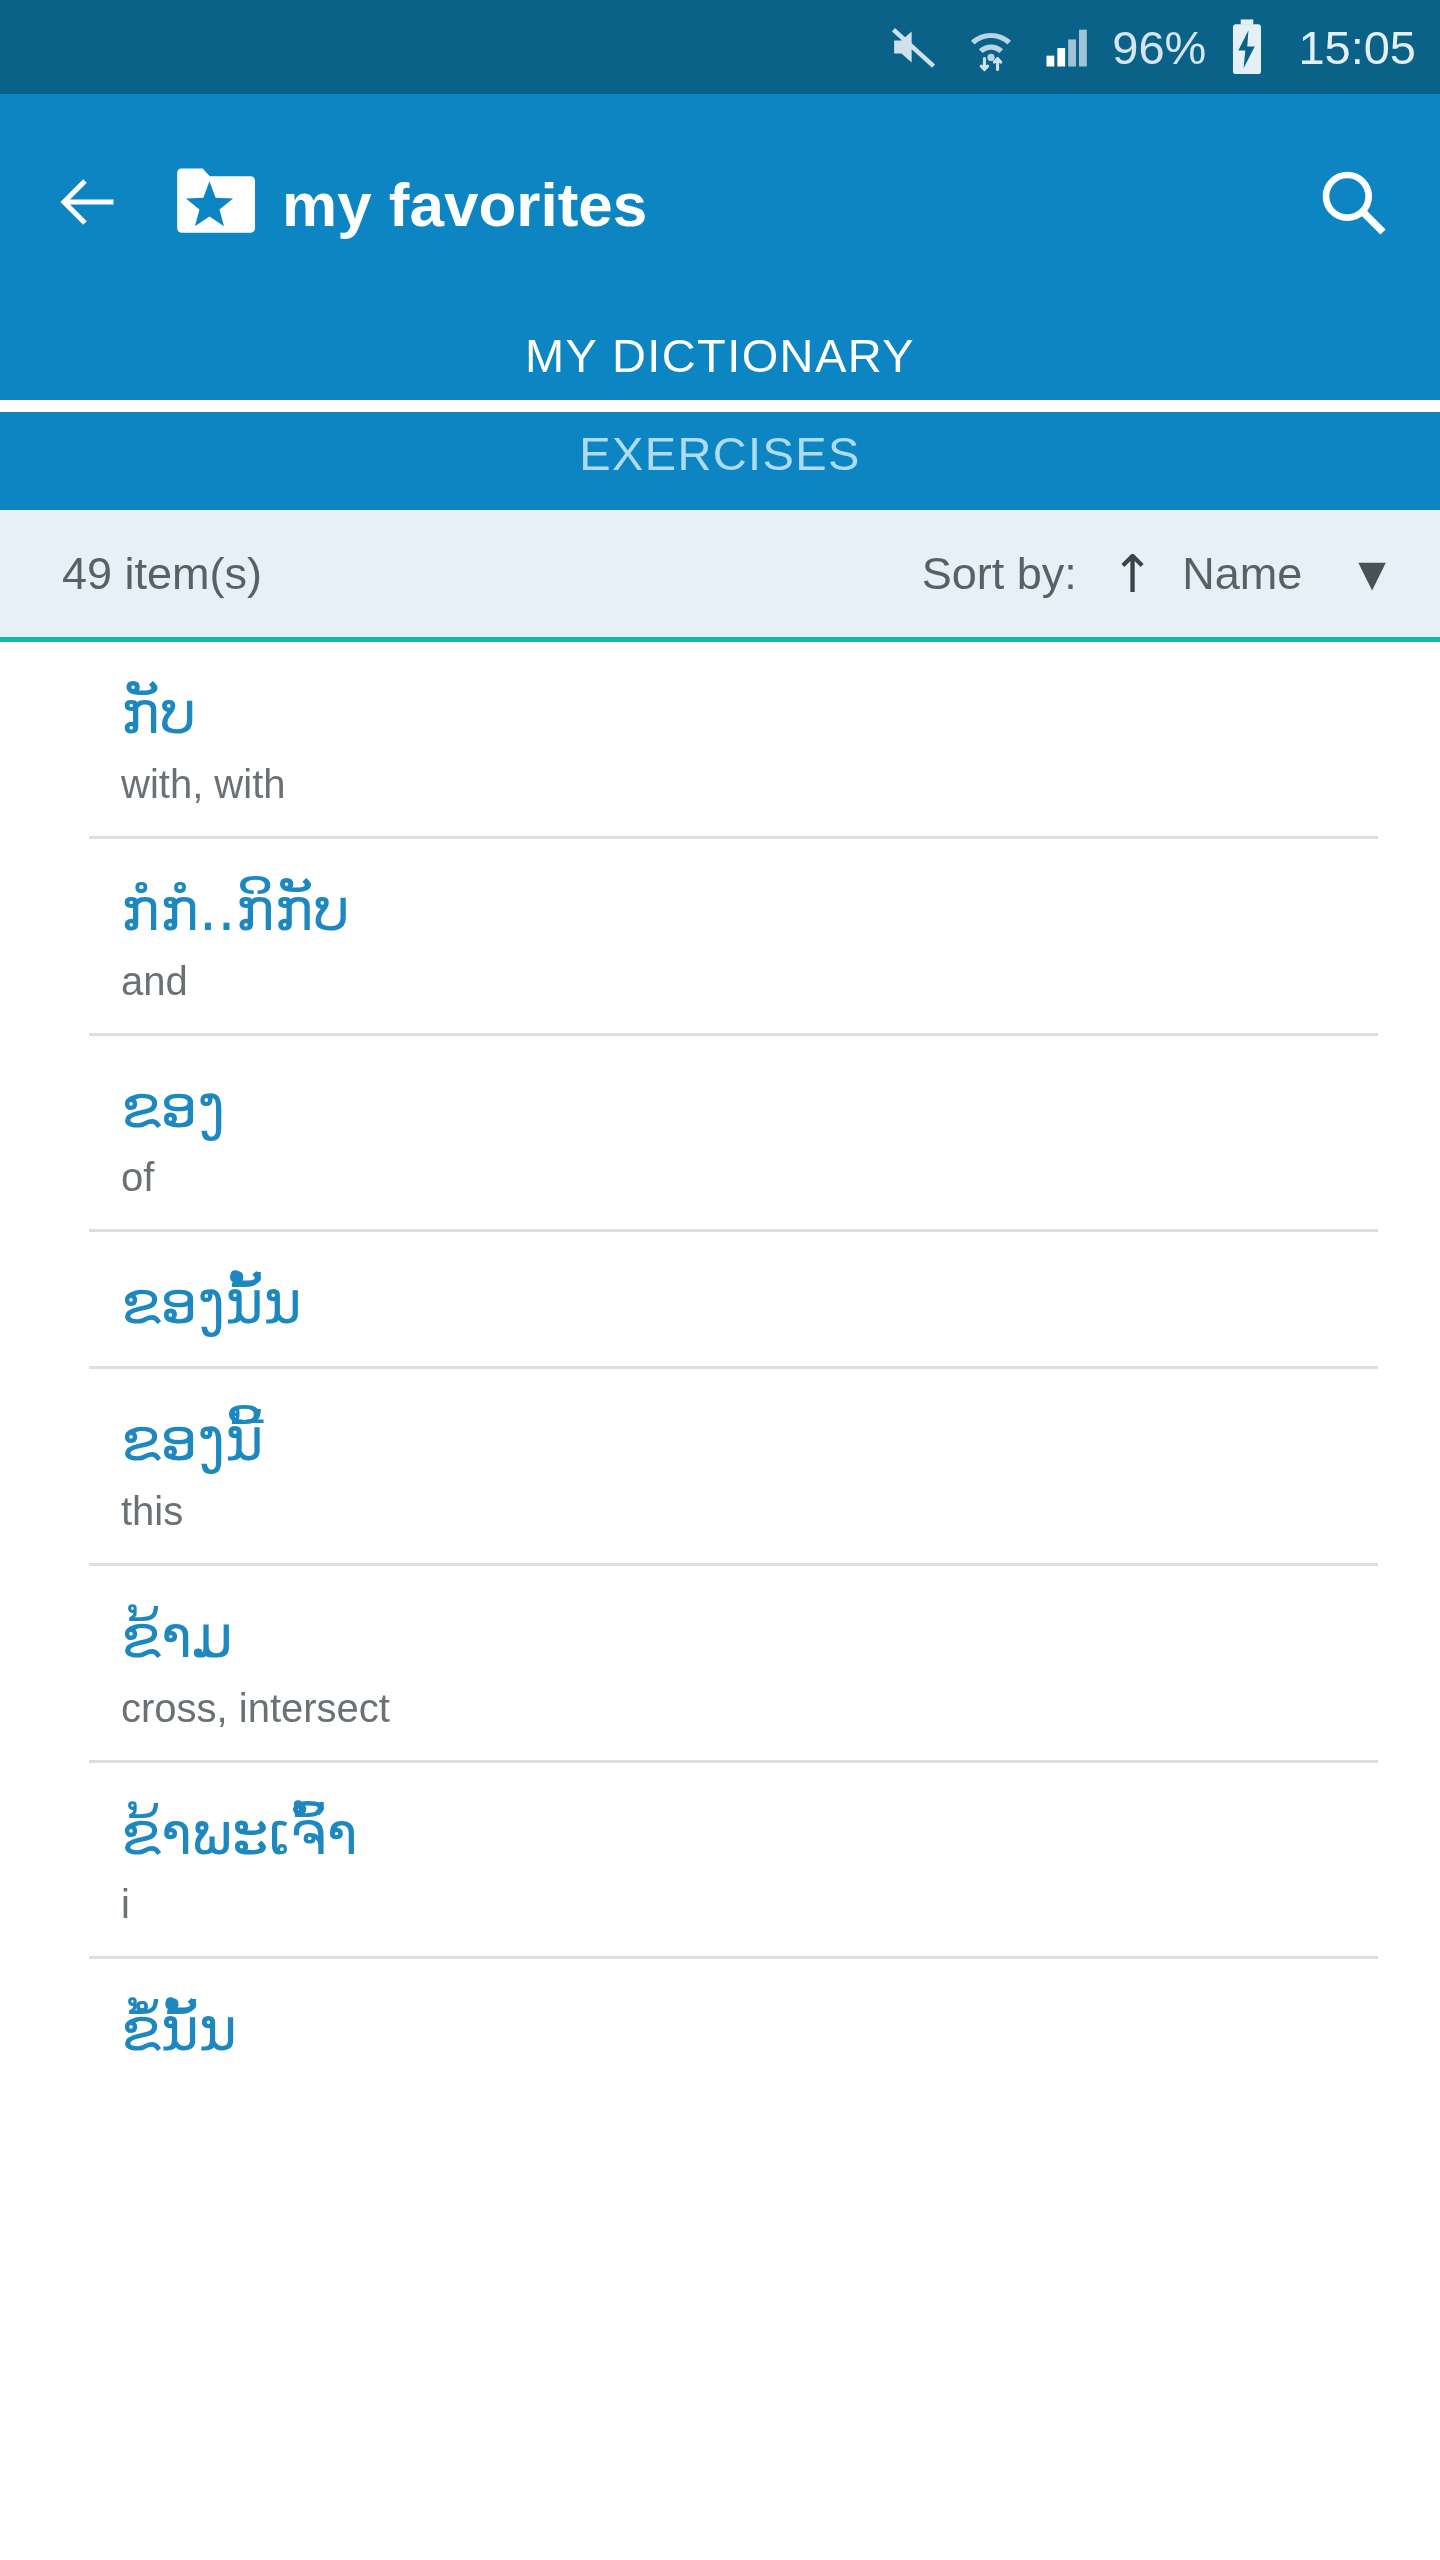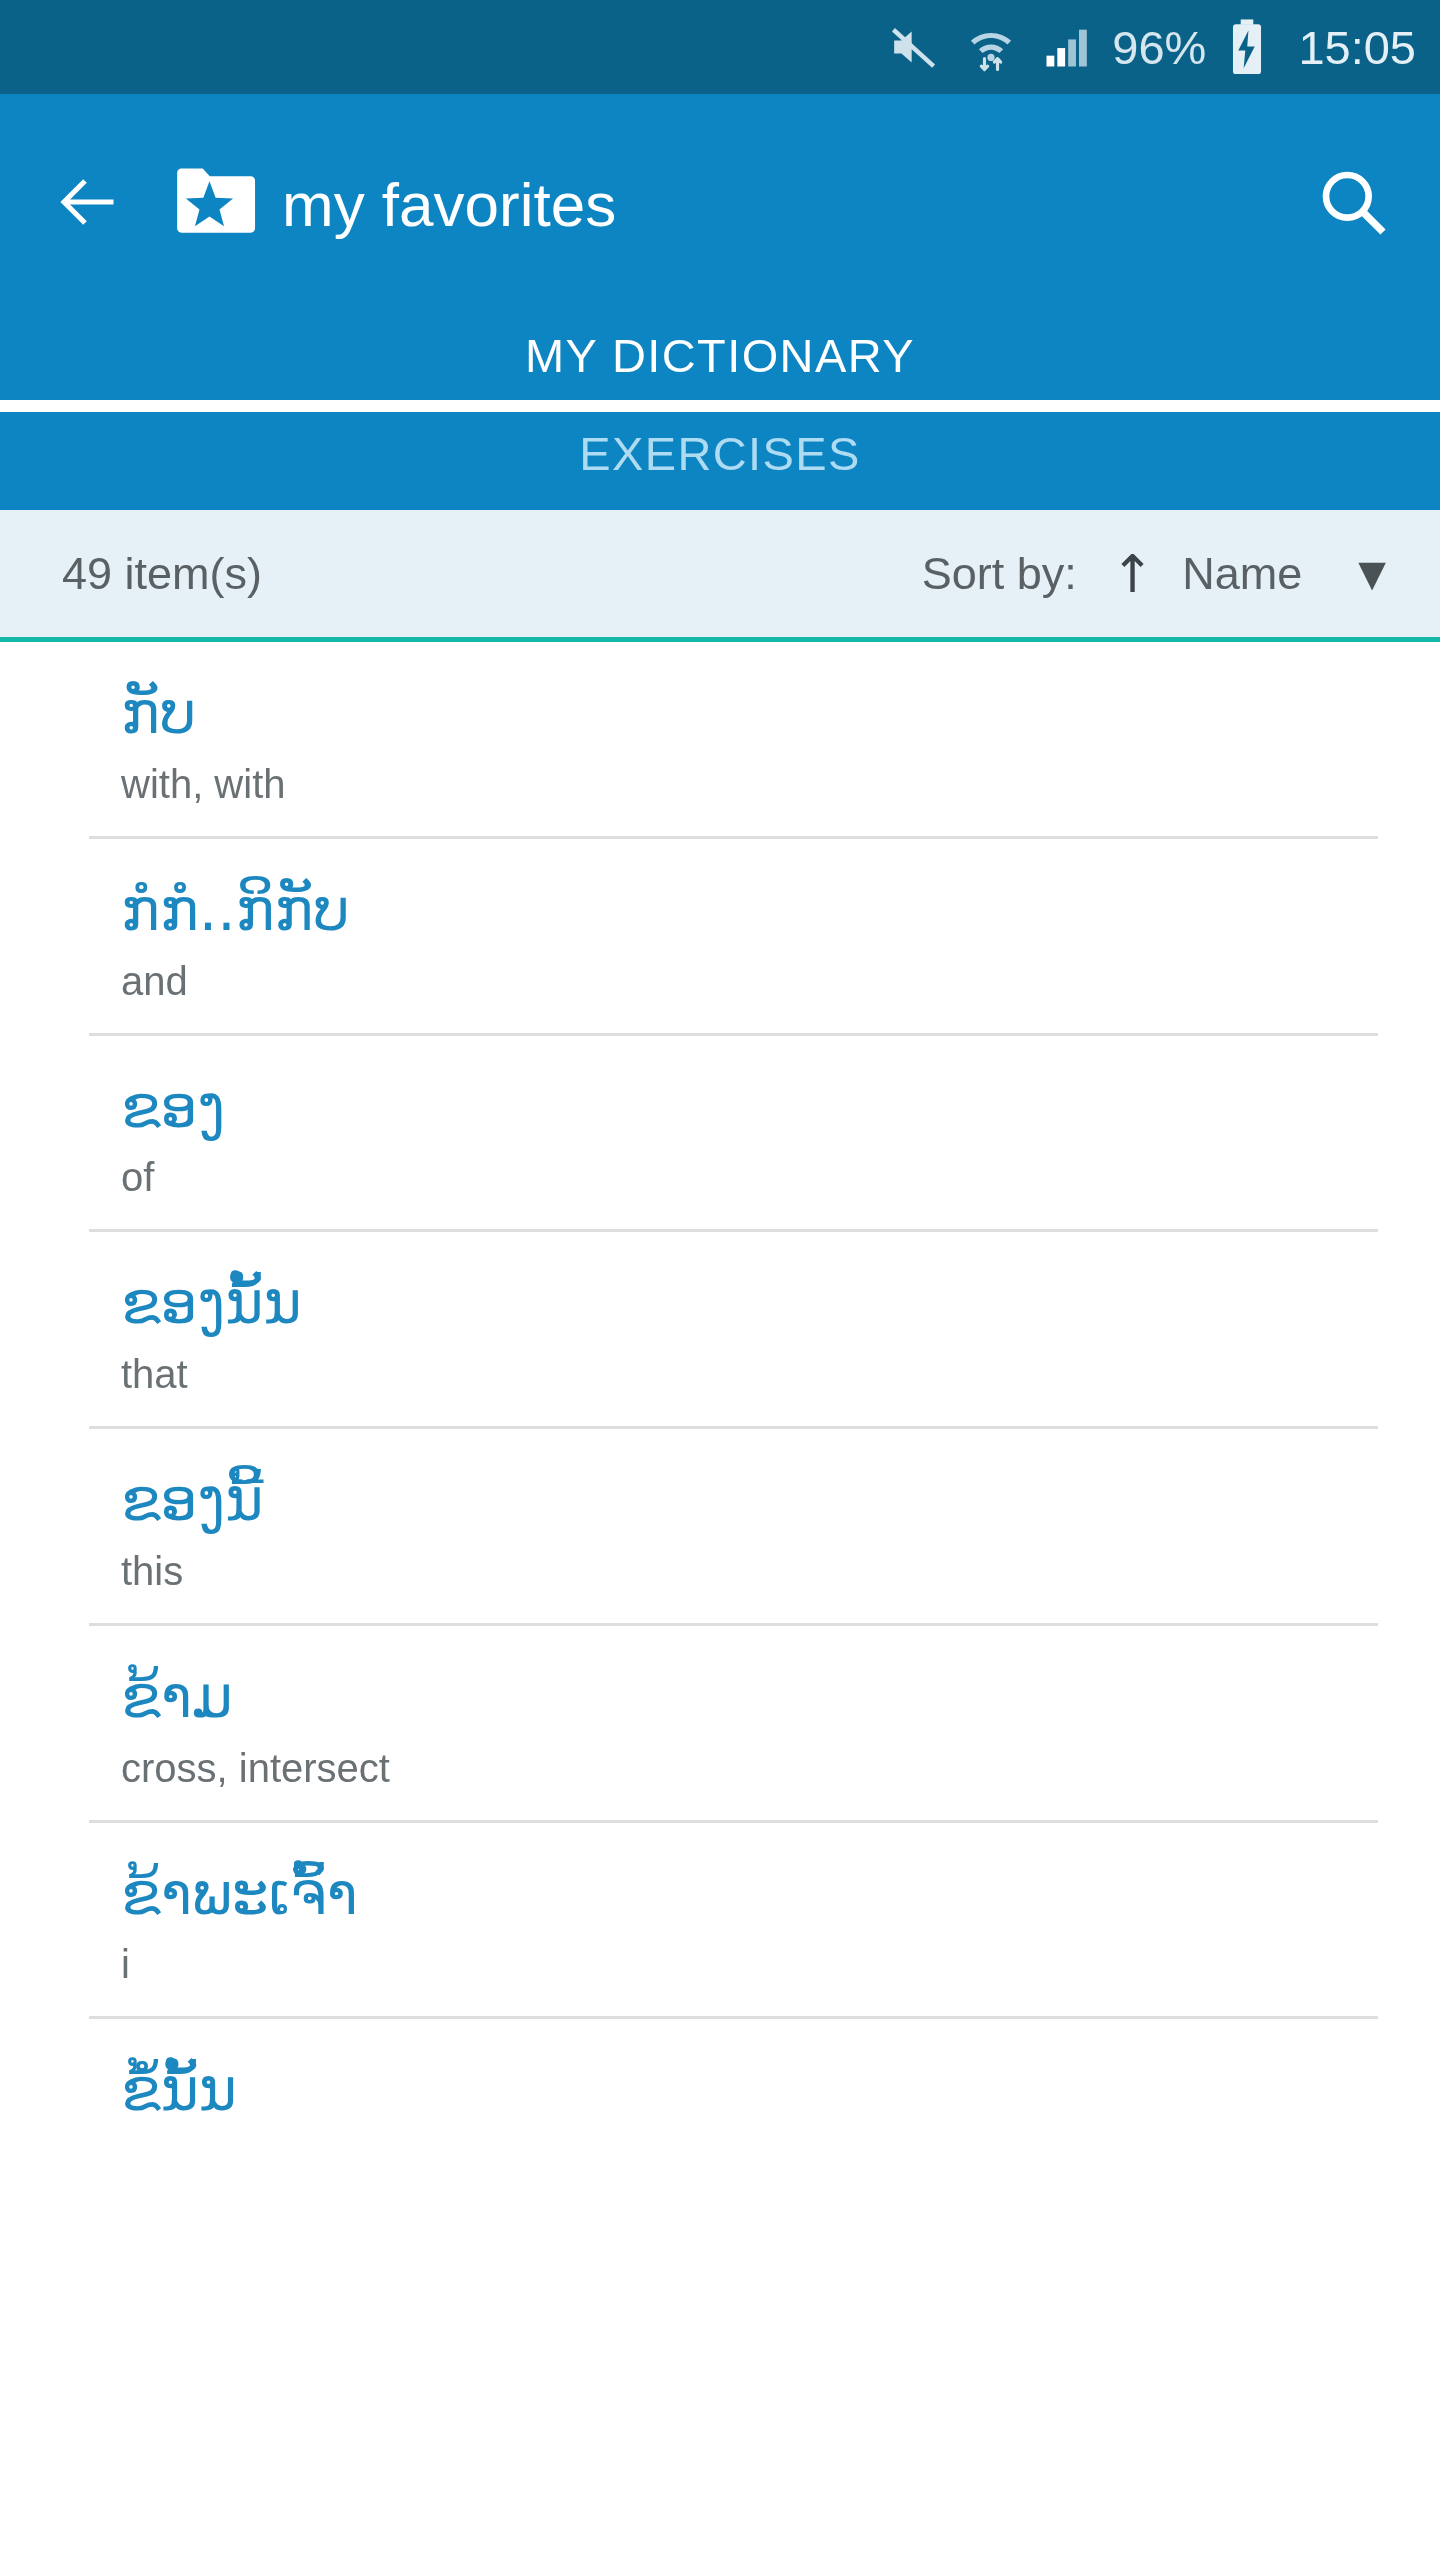--- a/index.html
+++ b/index.html
@@ -54,21 +54,21 @@
     margin-left: 48px;
     flex: 1 1 auto;
     min-width: 0;
   }
   .fav-folder-icon { flex: 0 0 auto; }
   .app-title {
     color: #ffffff;
     font-size: 62px;
     margin-left: 26px;
     white-space: nowrap;
-    font-weight: 400;
+    font-weight: 700;
   }
   .search-btn {
     width: 86px; height: 86px;
     display: flex; align-items: center; justify-content: center;
     flex: 0 0 auto;
   }
 
   
   .tab-bar {
     position: relative;
@@ -298,21 +298,20 @@
     </div>
 
     <div class="word-item">
       <div class="word-term">ຂອງ</div>
       <div class="word-translation">of</div>
       <span class="row-divider"></span>
     </div>
 
     <div class="word-item">
       <div class="word-term">ຂອງນັ້ນ</div>
-      <div class="word-translation">that</div>
       <span class="row-divider"></span>
     </div>
 
     <div class="word-item">
       <div class="word-term">ຂອງນີ້</div>
       <div class="word-translation">this</div>
       <span class="row-divider"></span>
     </div>
 
     <div class="word-item">

